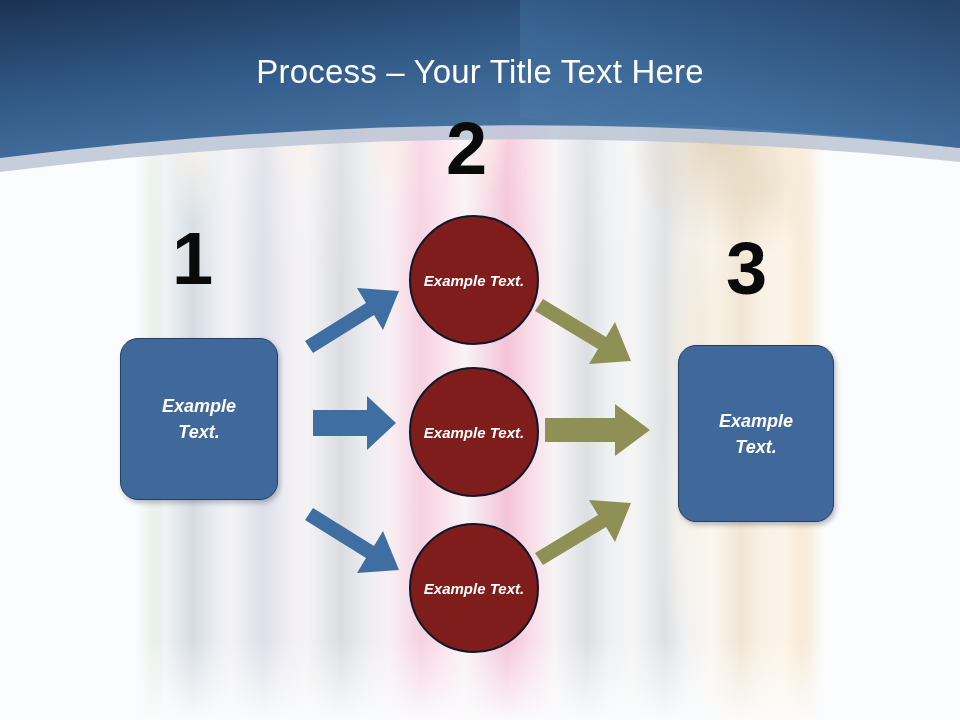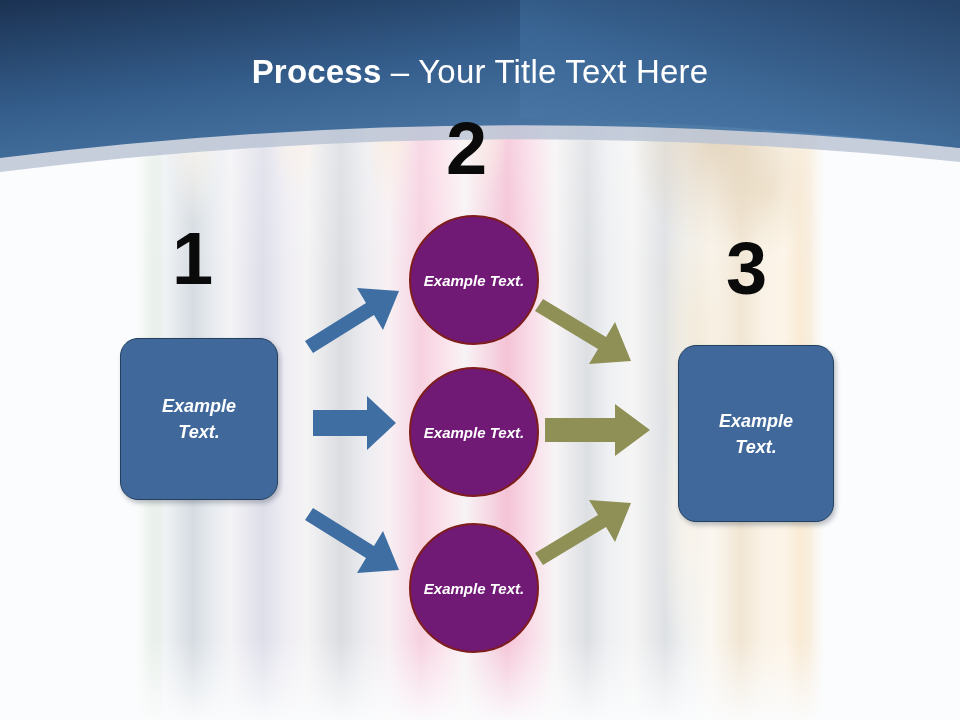--- a/index.html
+++ b/index.html
@@ -87,21 +87,21 @@
     position: absolute;
     left: 0; top: 52px;
     width: 960px;
     text-align: center;
     color: #ffffff;
     font-size: 33px;
     line-height: 40px;
     letter-spacing: 0.2px;
     white-space: nowrap;
   }
-  .title .strong { font-weight: bold; }
+  .title .strong { font-weight: normal; }
   .title .rest { font-weight: normal; }
 
   
   .step-num {
     position: absolute;
     color: #0a0a0a;
     font-weight: bold;
     font-size: 74px;
     line-height: 74px;
     font-family: "Liberation Sans", sans-serif;
@@ -129,22 +129,22 @@
   }
   #box-start { left: 120px; top: 338px; width: 156px; height: 160px; }
   #box-end   { left: 678px; top: 345px; width: 154px; height: 175px; }
   .blue-box .lbl { display: block; }
 
   
   .olive-circle {
     position: absolute;
     width: 126px; height: 126px;
     border-radius: 50%;
-    background: #701a75;
-    border: 2px solid #7f1d1d;
+    background: #7f1d1d;
+    border: 2px solid #0f172a;
     color: #ffffff;
     font-style: italic;
     font-weight: bold;
     font-size: 15px;
     line-height: 21px;
     text-align: center;
     display: flex;
     align-items: center;
     justify-content: center;
   }

